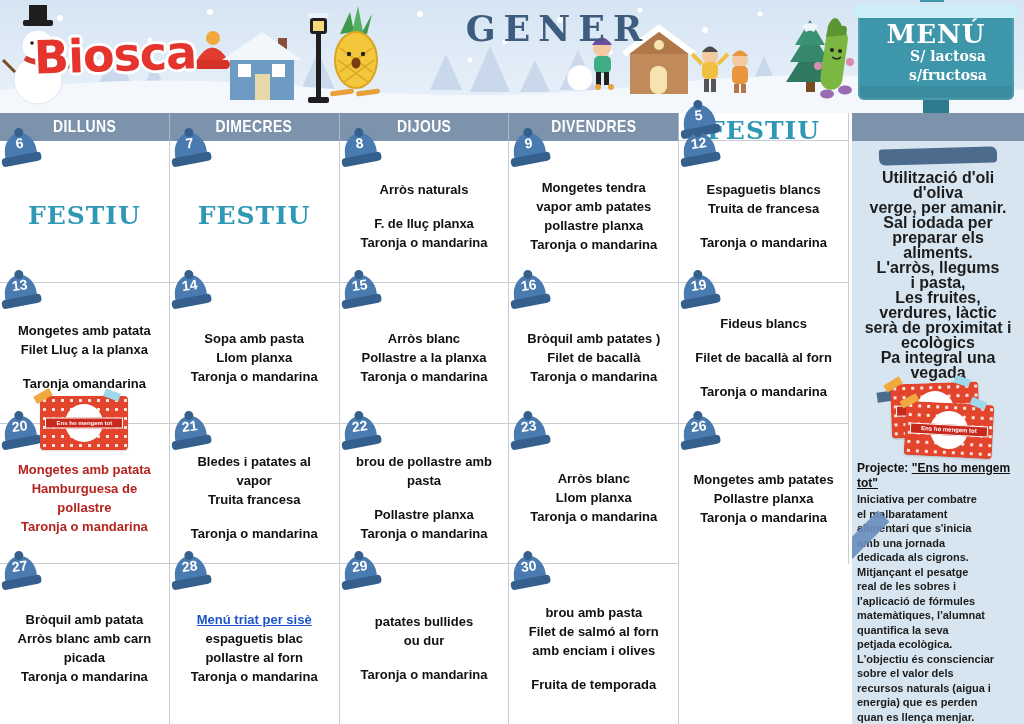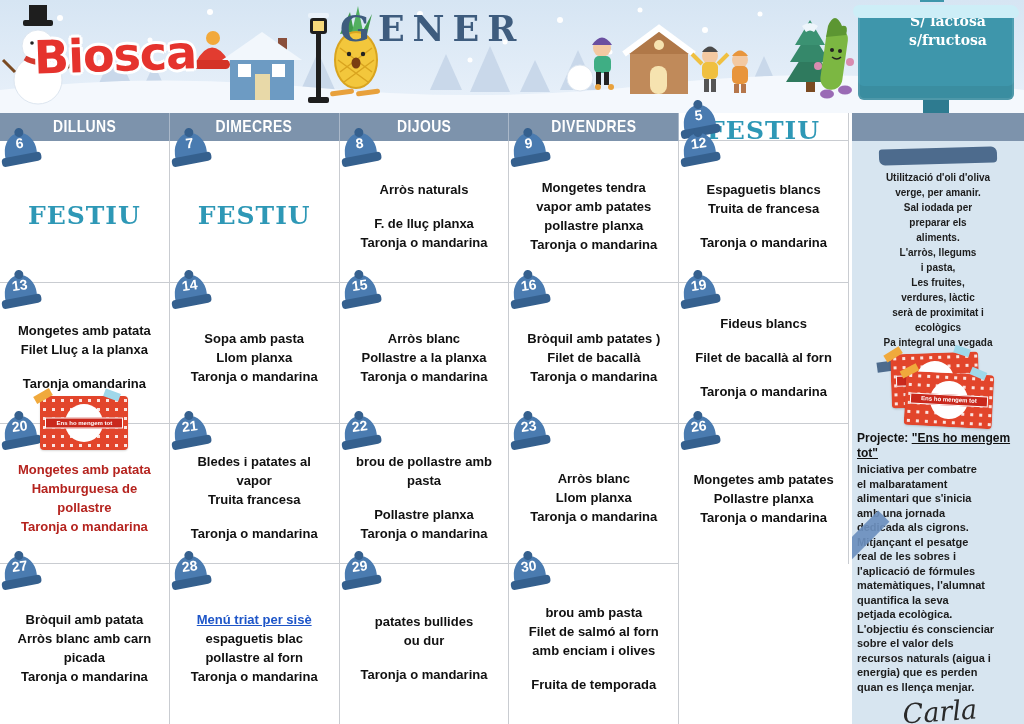--- a/index.html
+++ b/index.html
@@ -7,21 +7,21 @@
   .page { position:relative; width:1024px; height:724px; background:#fff; overflow:hidden; }
 
   
   .banner { position:absolute; top:0; left:0; width:1024px; height:113px;
             background:linear-gradient(#d6e5f3,#e9f1fa); overflow:hidden; }
   .scene { position:absolute; top:0; left:0; width:1024px; height:113px; }
   .brand { position:absolute; left:34px; top:28px; font-family:"DejaVu Sans",sans-serif;
            font-weight:bold; font-size:46px; color:var(--brand_red); letter-spacing:-1px;
            transform:rotate(-2deg); z-index:3;
            text-shadow:3px 0 #fff,-3px 0 #fff,0 3px #fff,0 -3px #fff,2px 2px #fff,-2px -2px #fff,2px -2px #fff,-2px 2px #fff; }
-  .month { position:absolute; left:340px; top:8px; width:310px; text-align:left; z-index:3;
+  .month { position:absolute; left:340px; top:8px; width:310px; text-align:right; z-index:3;
            font-family:"DejaVu Serif",serif; font-weight:bold; font-size:35px;
            color:var(--title_blue); letter-spacing:8px; }
   .school { position:absolute; left:285px; top:60px; width:420px; text-align:center; z-index:3;
             font-family:"DejaVu Serif",serif; font-weight:bold; font-size:25px;
             color:var(--title_blue); letter-spacing:1px; white-space:pre; }
   .menu-sign { position:absolute; right:6px; top:6px; width:164px; text-align:center; z-index:4; }
   .sign-board { position:relative; margin:6px auto 0; width:156px; height:88px;
                 background:var(--sign_teal); border-radius:6px;
                 box-shadow:inset 0 0 0 2px rgba(255,255,255,.10), inset 0 -14px 0 rgba(0,0,0,.06); }
   .sign-snow { position:absolute; top:-7px; left:-5px; width:166px; height:13px;
@@ -81,21 +81,21 @@
                        font-weight:bold; font-size:6px; line-height:9px; height:11px;
                        text-align:center; white-space:nowrap; overflow:hidden; }
   .badge-straddle { position:absolute; left:50%; bottom:-27px; transform:translateX(-50%); z-index:4; }
 
   
   .sidebar { width:172px; height:611px; background:var(--sidebar_bg); position:relative;
              padding:28px 5px 0; overflow:hidden; }
   .sidebar-band { position:absolute; top:0; left:0; width:172px; height:28px; background:var(--band); }
   .brush { width:118px; height:16px; background:#4d6b8d; border-radius:3px 6px 4px 6px;
            margin:7px auto 6px; transform:rotate(-1.5deg); }
-  .nutrition { font-weight:bold; font-size:10px; line-height:15px; color:#1c1c1c;
+  .nutrition { font-weight:bold; font-size:16px; line-height:15px; color:#1c1c1c;
                text-align:center; white-space:pre-line; }
   .sidebar-badges { position:relative; height:58px; margin-top:3px; z-index:2; }
   .sidebar-badges .emt-badge { position:absolute; }
   .sidebar-badges .b1 { left:34px; top:0; transform:rotate(-2deg); }
   .sidebar-badges .b2 { left:48px; top:20px; transform:rotate(3deg); }
   .sidebar-badges .side-tape-bit { position:absolute; left:20px; top:8px; width:26px; height:10px;
                background:#4d6b8d; transform:rotate(-8deg); }
   .project-title { margin-top:20px; font-weight:bold; font-size:12px; line-height:15px; color:#111; }
   .project-link { text-decoration:underline; }
   .project-text { font-weight:bold; font-size:11px; line-height:14.5px; color:#1c1c1c;
@@ -243,20 +243,21 @@
       </g>
     </svg>
 
     <div class="brand">Biosca</div>
     <div class="month">GENER</div>
 
     <div class="menu-sign">
       <div class="sign-cap"></div>
       <div class="sign-board">
         <div class="sign-snow"></div>
+        <div class="sign-title">MENÚ</div>
         <div class="sign-sub">S/ lactosa</div>
         <div class="sign-sub">s/fructosa</div>
       </div>
       <div class="sign-post"></div>
     </div>
   </header>
 
   <div class="body">
     <div class="calendar">
         <div class="day-header">

